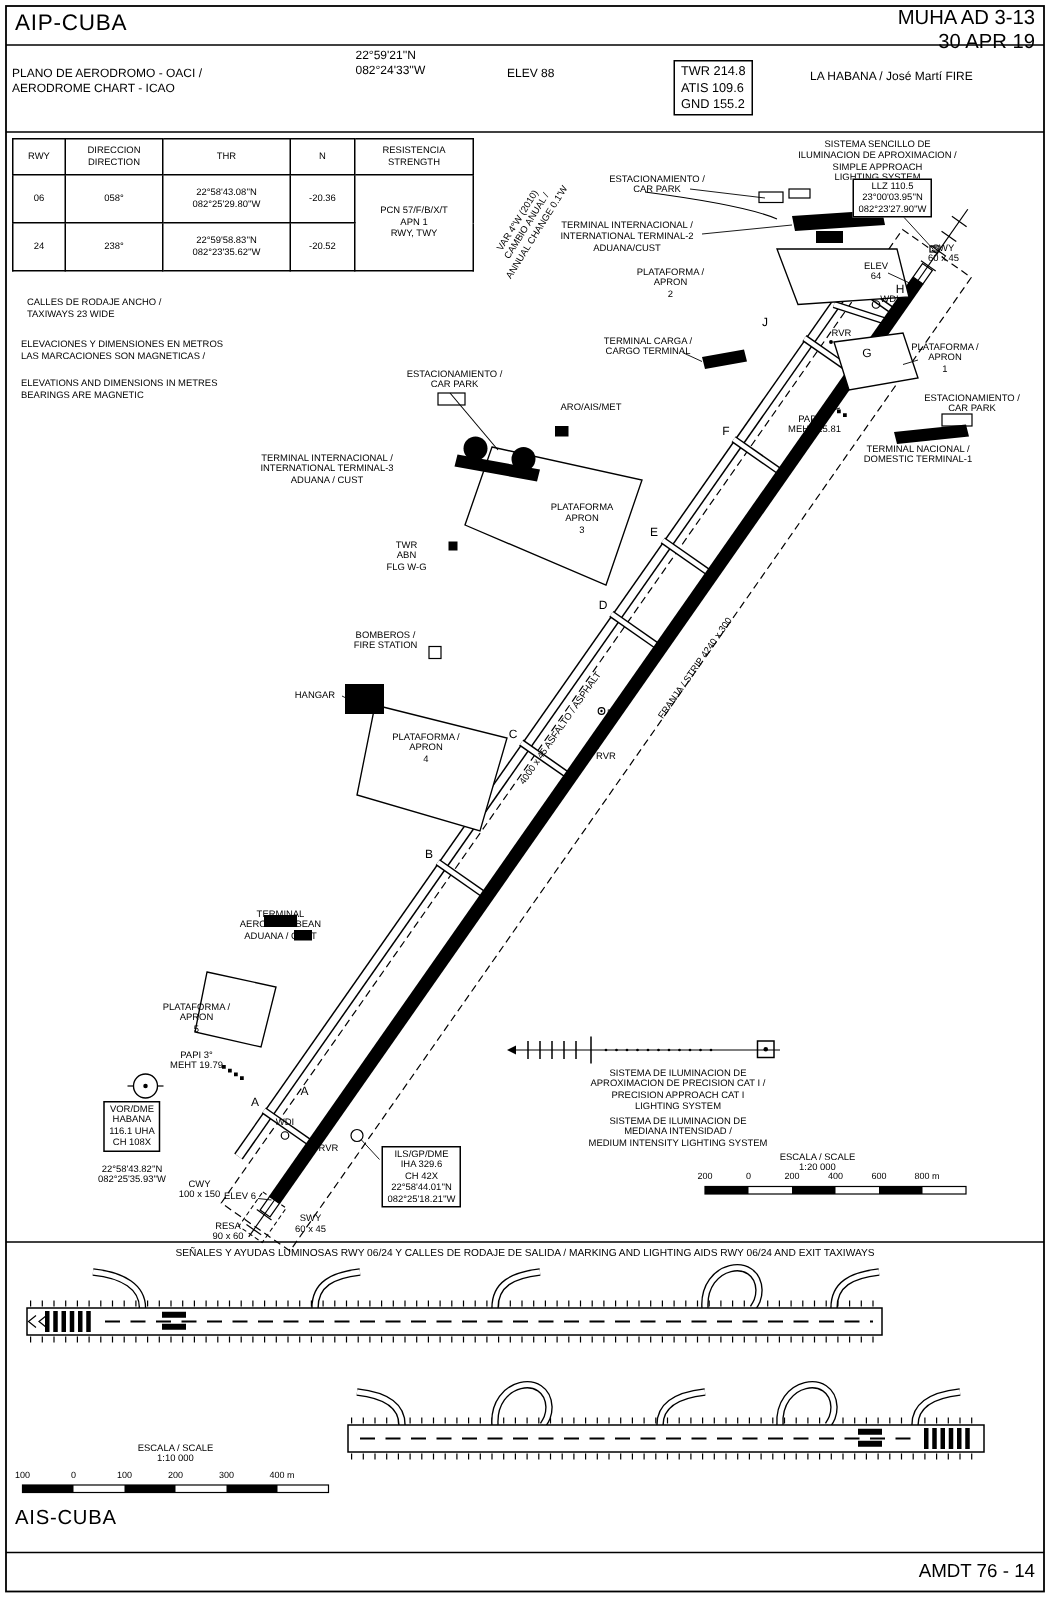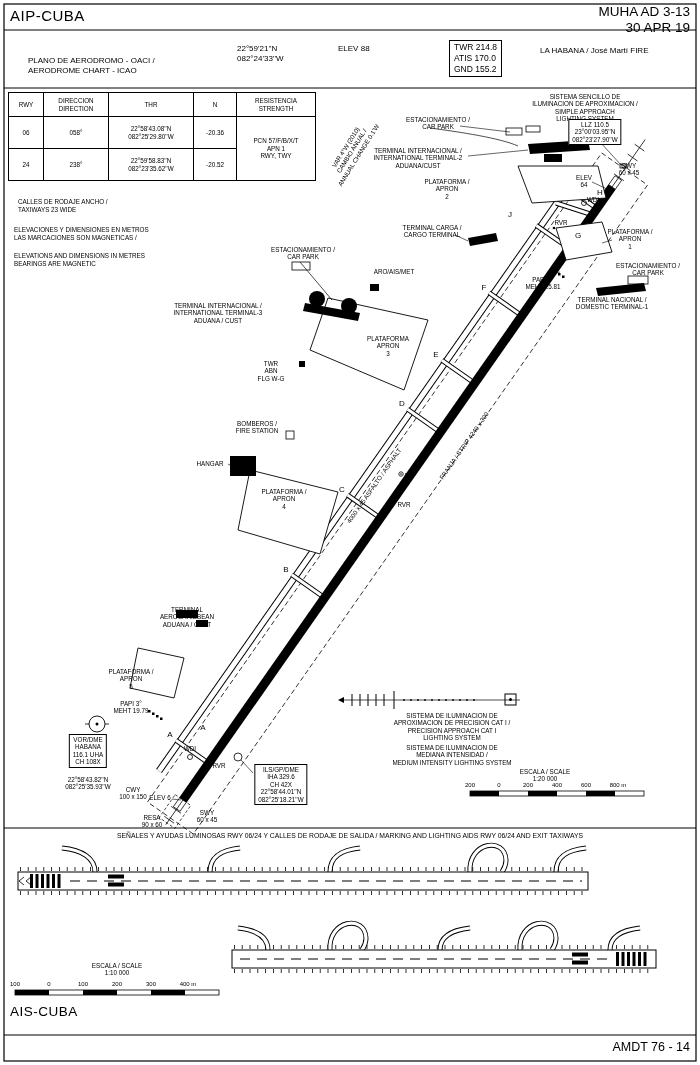--- a/index.html
+++ b/index.html
@@ -275,26 +275,26 @@
     <rect x="151" y="990" width="34" height="5" fill="#000"></rect>
   </g>
 </svg>
 
 <div class="hdr-left">AIP-CUBA</div>
 <div class="hdr-right">
   <div>MUHA AD 3-13</div>
   <div>30 APR 19</div>
 </div>
 
-<div class="info" style="left:8px;top:56px;margin-left:20px;">PLANO DE AERODROMO - OACI /<br>AERODROME CHART - ICAO</div>
-<div class="info" style="left:237px;top:44px;">22°59'21''N<br>082°24'33''W</div>
+<div class="info" style="left:8px;top:44px;">PLANO DE AERODROMO - OACI /<br>AERODROME CHART - ICAO</div>
+<div class="info" style="left:237px;top:32px;">22°59'21''N<br>082°24'33''W</div>
 <div class="info" style="left:338px;top:44px;">ELEV 88</div>
 <div class="freqbox">
   <div>TWR 214.8</div>
-  <div>ATIS 170.0</div>
+  <div>ATIS 109.6</div>
   <div>GND 155.2</div>
 </div>
 <div class="info" style="left:540px;top:46px;">LA HABANA / José Martí FIRE</div>
 
 <table class="rwy">
   <tbody>
       <tr style="height:24px;">
     <th style="width:30px;">RWY</th>
     <th style="width:60px;">DIRECCION<br>DIRECTION</th>
     <th style="width:80px;">THR</th>

